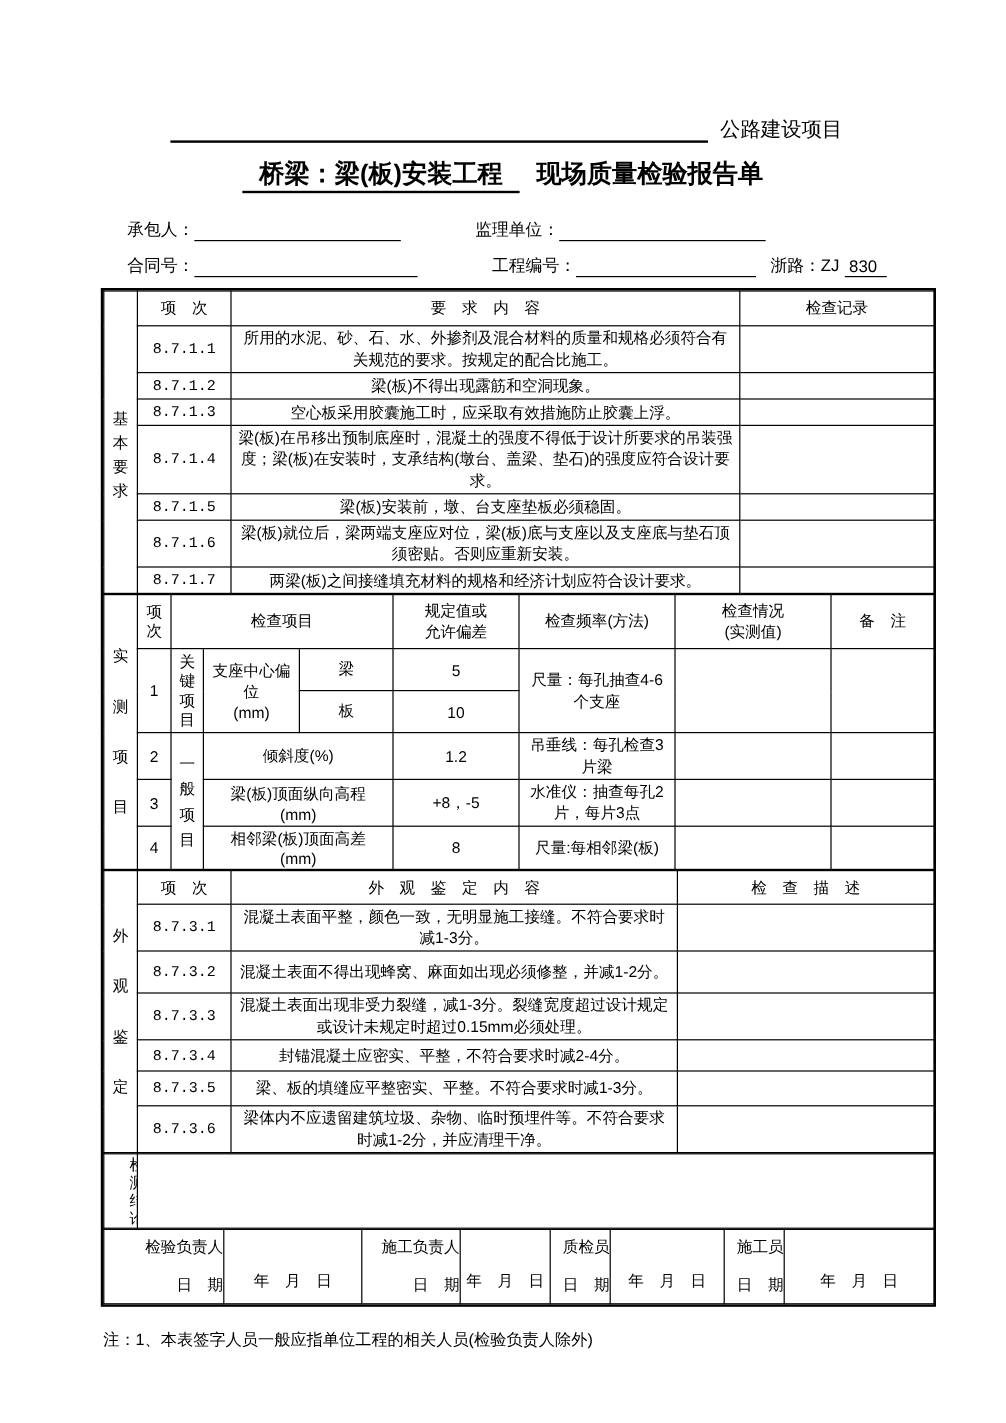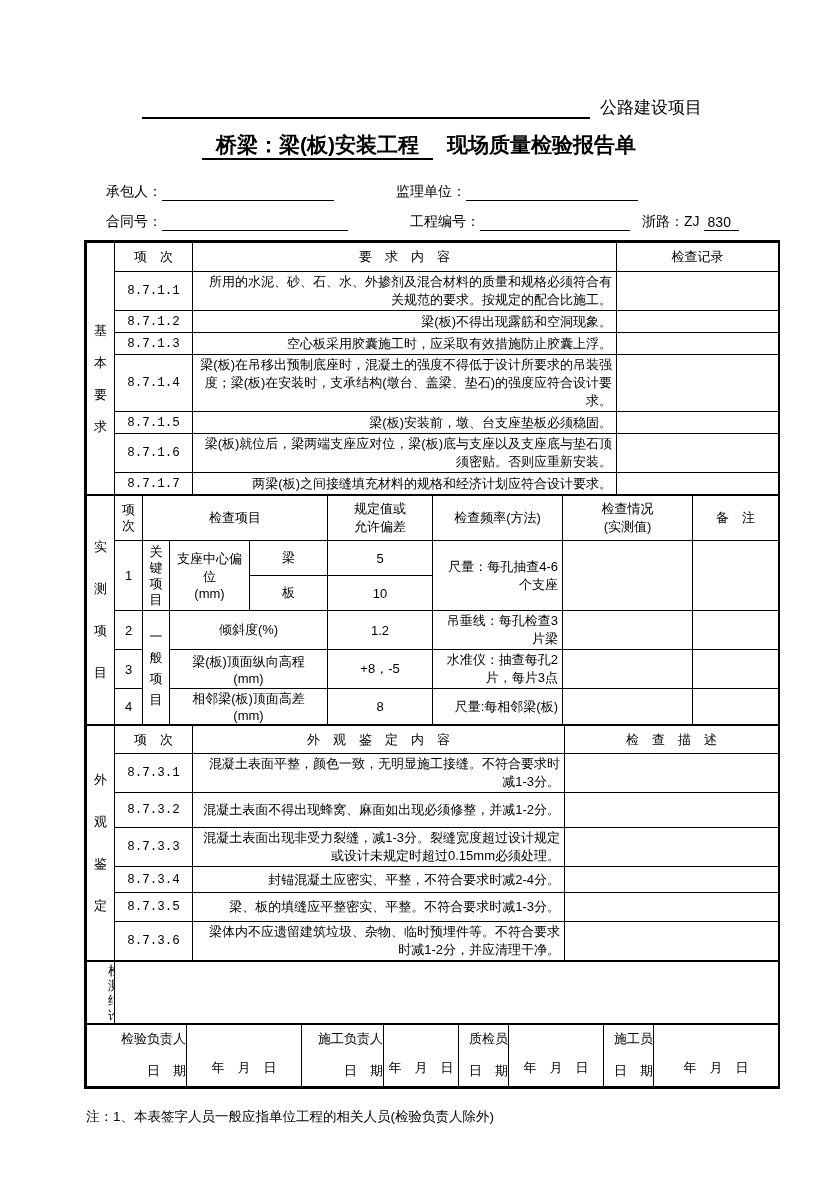--- a/index.html
+++ b/index.html
@@ -19,26 +19,26 @@
   .fields.r1 { top:183px; }
   .fields.r2 { top:213px; }
   .fld-blank { border-bottom:1px solid #000; height:16px; display:inline-block; }
   .sp { display:inline-block; }
   .code-u { border-bottom:1px solid #000; padding:0 8px 0 4px;text-align:right; }
   
   .sheet { position:absolute; left:84px; top:240px; width:692px; border:2px solid #000; }
   table { border-collapse:collapse; table-layout:fixed; width:692px; }
   td { border:1px solid #000; padding:1px 4px; vertical-align:middle; overflow:hidden; }
   .c { text-align:center; }
-  .l { text-align:right; }
+  .l { text-align:center; }
   .pre { white-space:pre-line; }
   .mono { font-family:"Liberation Mono","DejaVu Sans Mono",monospace; font-size:12.5px; }
   .vlab { padding:0; text-align:center; }
   .vlab span { display:inline-block; width:15px; word-break:break-all; }
-  .lh44 span { line-height:32px;margin-top:20px; }
+  .lh44 span { line-height:20px;margin-top:20px; }
   .lh50 span { line-height:42px;font-family:Liberation Serif, serif; }
   .lh46 span { line-height:42px; }
   .lh15 span { line-height:15px;margin-left:20px; }
   .lh17 span { line-height:16px; }
   .lh20 span { line-height:21px; }
   .datecell { word-spacing:6px; }
   .widedate { letter-spacing:2px; }
   .sig-label { padding:0; text-align:right; }
   .sig-label .top { display:block; padding-top:5px; }
   .sig-label .bot { display:block; padding:14px 0 6px 0; }

